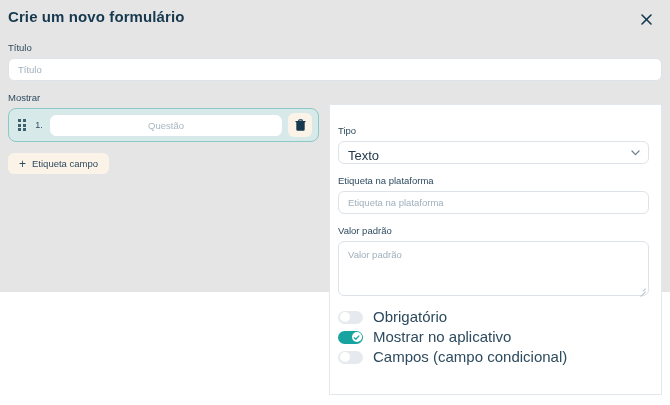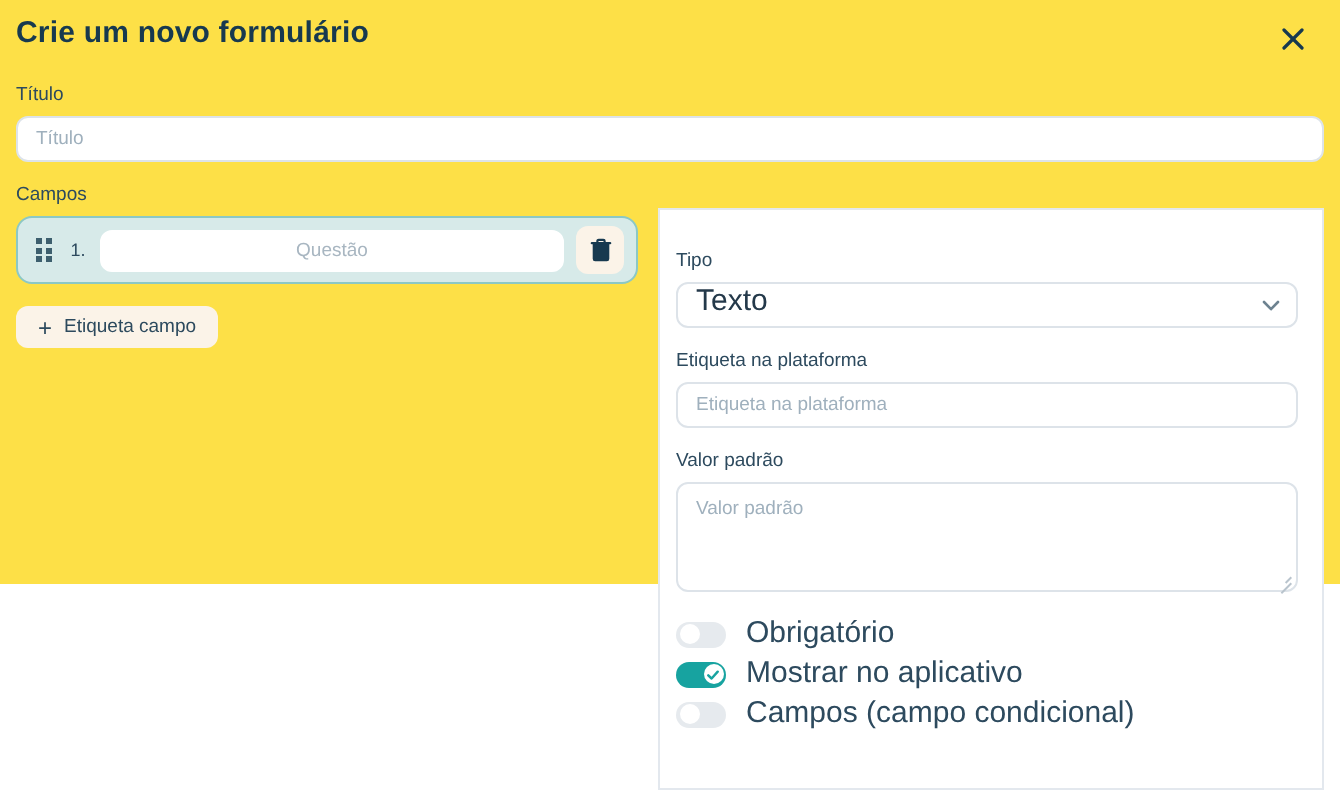--- a/index.html
+++ b/index.html
@@ -10,21 +10,21 @@
     background: #ffffff;
     font-family: "Liberation Sans", sans-serif;
     color: #1e3a4c;
     overflow: hidden;
   }
 
   .modal {
     position: relative;
     width: 670px;
     height: 292px;
-    background: #fde047;
+    background: #e5e5e5;
     padding: 0;
     text-decoration: underline;
   }
 
   
   .modal-header {
     position: absolute;
     top: 6px;
     left: 8px;
     right: 8px;
@@ -193,24 +193,24 @@
   }
   .prop-group { margin-bottom: 11px; }
 
   .select-wrap { position: relative; }
   .select-box {
     width: 100%;
     height: 23px;
     border: 1px solid #dde3e9;
     border-radius: 6px;
     background: #ffffff;
-    font-size: 15px;
+    font-size: 13px;
     color: #24394a;
     display: flex;
-    align-items: flex-start;
+    align-items: flex-end;
     padding: 0 9px;
     cursor: pointer;
   }
   .chevron {
     position: absolute;
     right: 9px;
     top: 50%;
     transform: translateY(-50%);
     pointer-events: none;
     color: #6d8290;
@@ -308,21 +308,21 @@
       </span>
     </button>
   </div>
 
   <div class="titulo-block">
     <label class="field-label">Título</label>
     <input class="text-input" type="text" placeholder="Título" style="">
   </div>
 
   <div class="campos-block">
-    <label class="field-label">Campos</label>
+    <label class="field-label">Mostrar</label>
 
     <div class="field-card">
       <span class="drag-handle">
         <i></i>
           <i></i>
           <i></i>
           <i></i>
           <i></i>
           <i></i>
       </span>

